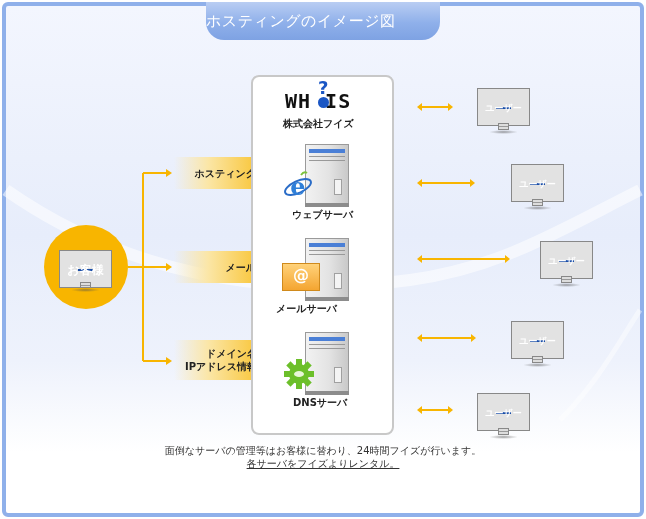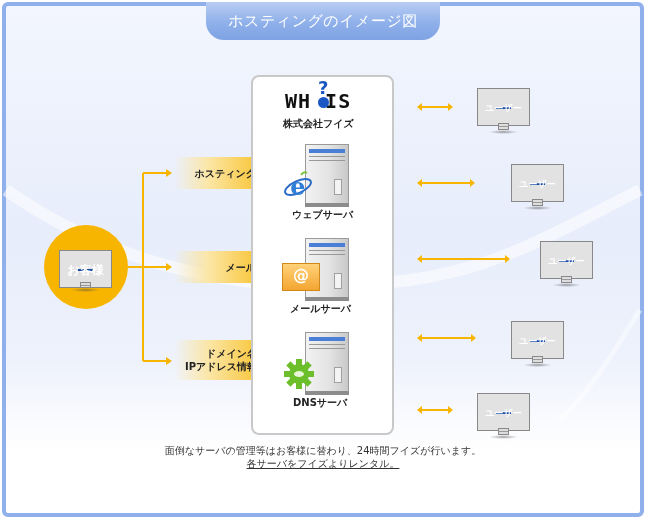--- a/index.html
+++ b/index.html
@@ -15,21 +15,21 @@
   .frame-inner-line {
     position: absolute; left: 0; top: 0; width: 646px; height: 519px;
     border: 1px solid #ffffff; border-radius: 7px; pointer-events: none;
   }
   .swoosh { position: absolute; left: 0; top: 0; width: 646px; height: 519px; pointer-events: none; }
 
   .title-tab {
     position: absolute; left: 206px; top: 2px; width: 234px; height: 38px;
     background: linear-gradient(180deg, #b9cdf3 0%, #8fb0ea 55%, #7ea2e3 100%);
     border-radius: 0 0 18px 18px;
-    color: #ffffff; font-size: 15px; text-align: center; line-height: 38px;
+    color: #ffffff; font-size: 15px; line-height: 38px;
     letter-spacing: 0.5px;
   }
   .title-tab::before, .title-tab::after {
     content: ""; position: absolute; top: 0; width: 16px; height: 16px;
   }
 
   .server-panel {
     position: absolute; left: 251px; top: 75px; width: 143px; height: 360px;
     background: #ffffff; border: 2px solid #c8c8c8; border-radius: 8px;
   }
@@ -219,21 +219,21 @@
 <div class="server" style="left:305px; top:238px;">
   <div class="bar1"></div>
     <div class="bar2"></div>
     <div class="bar3"></div>
     <div class="slot"></div>
     <div class="foot"></div>
 </div>
 <div class="mail-icon" style="left:282px; top:263px;">
   <span class="mail-at">@</span>
 </div>
-<div class="server-label" style="left:290px; top:302px;">メールサーバ</div>
+<div class="server-label" style="left:276px; top:302px;">メールサーバ</div>
 
 <div class="server" style="left:305px; top:332px;">
   <div class="bar1"></div>
     <div class="bar2"></div>
     <div class="bar3"></div>
     <div class="slot"></div>
     <div class="foot"></div>
 </div>
 <svg class="gear-icon" viewBox="0 0 34 34" style="left:282px; top:357px;">
   <g fill="#6cbf2a">

